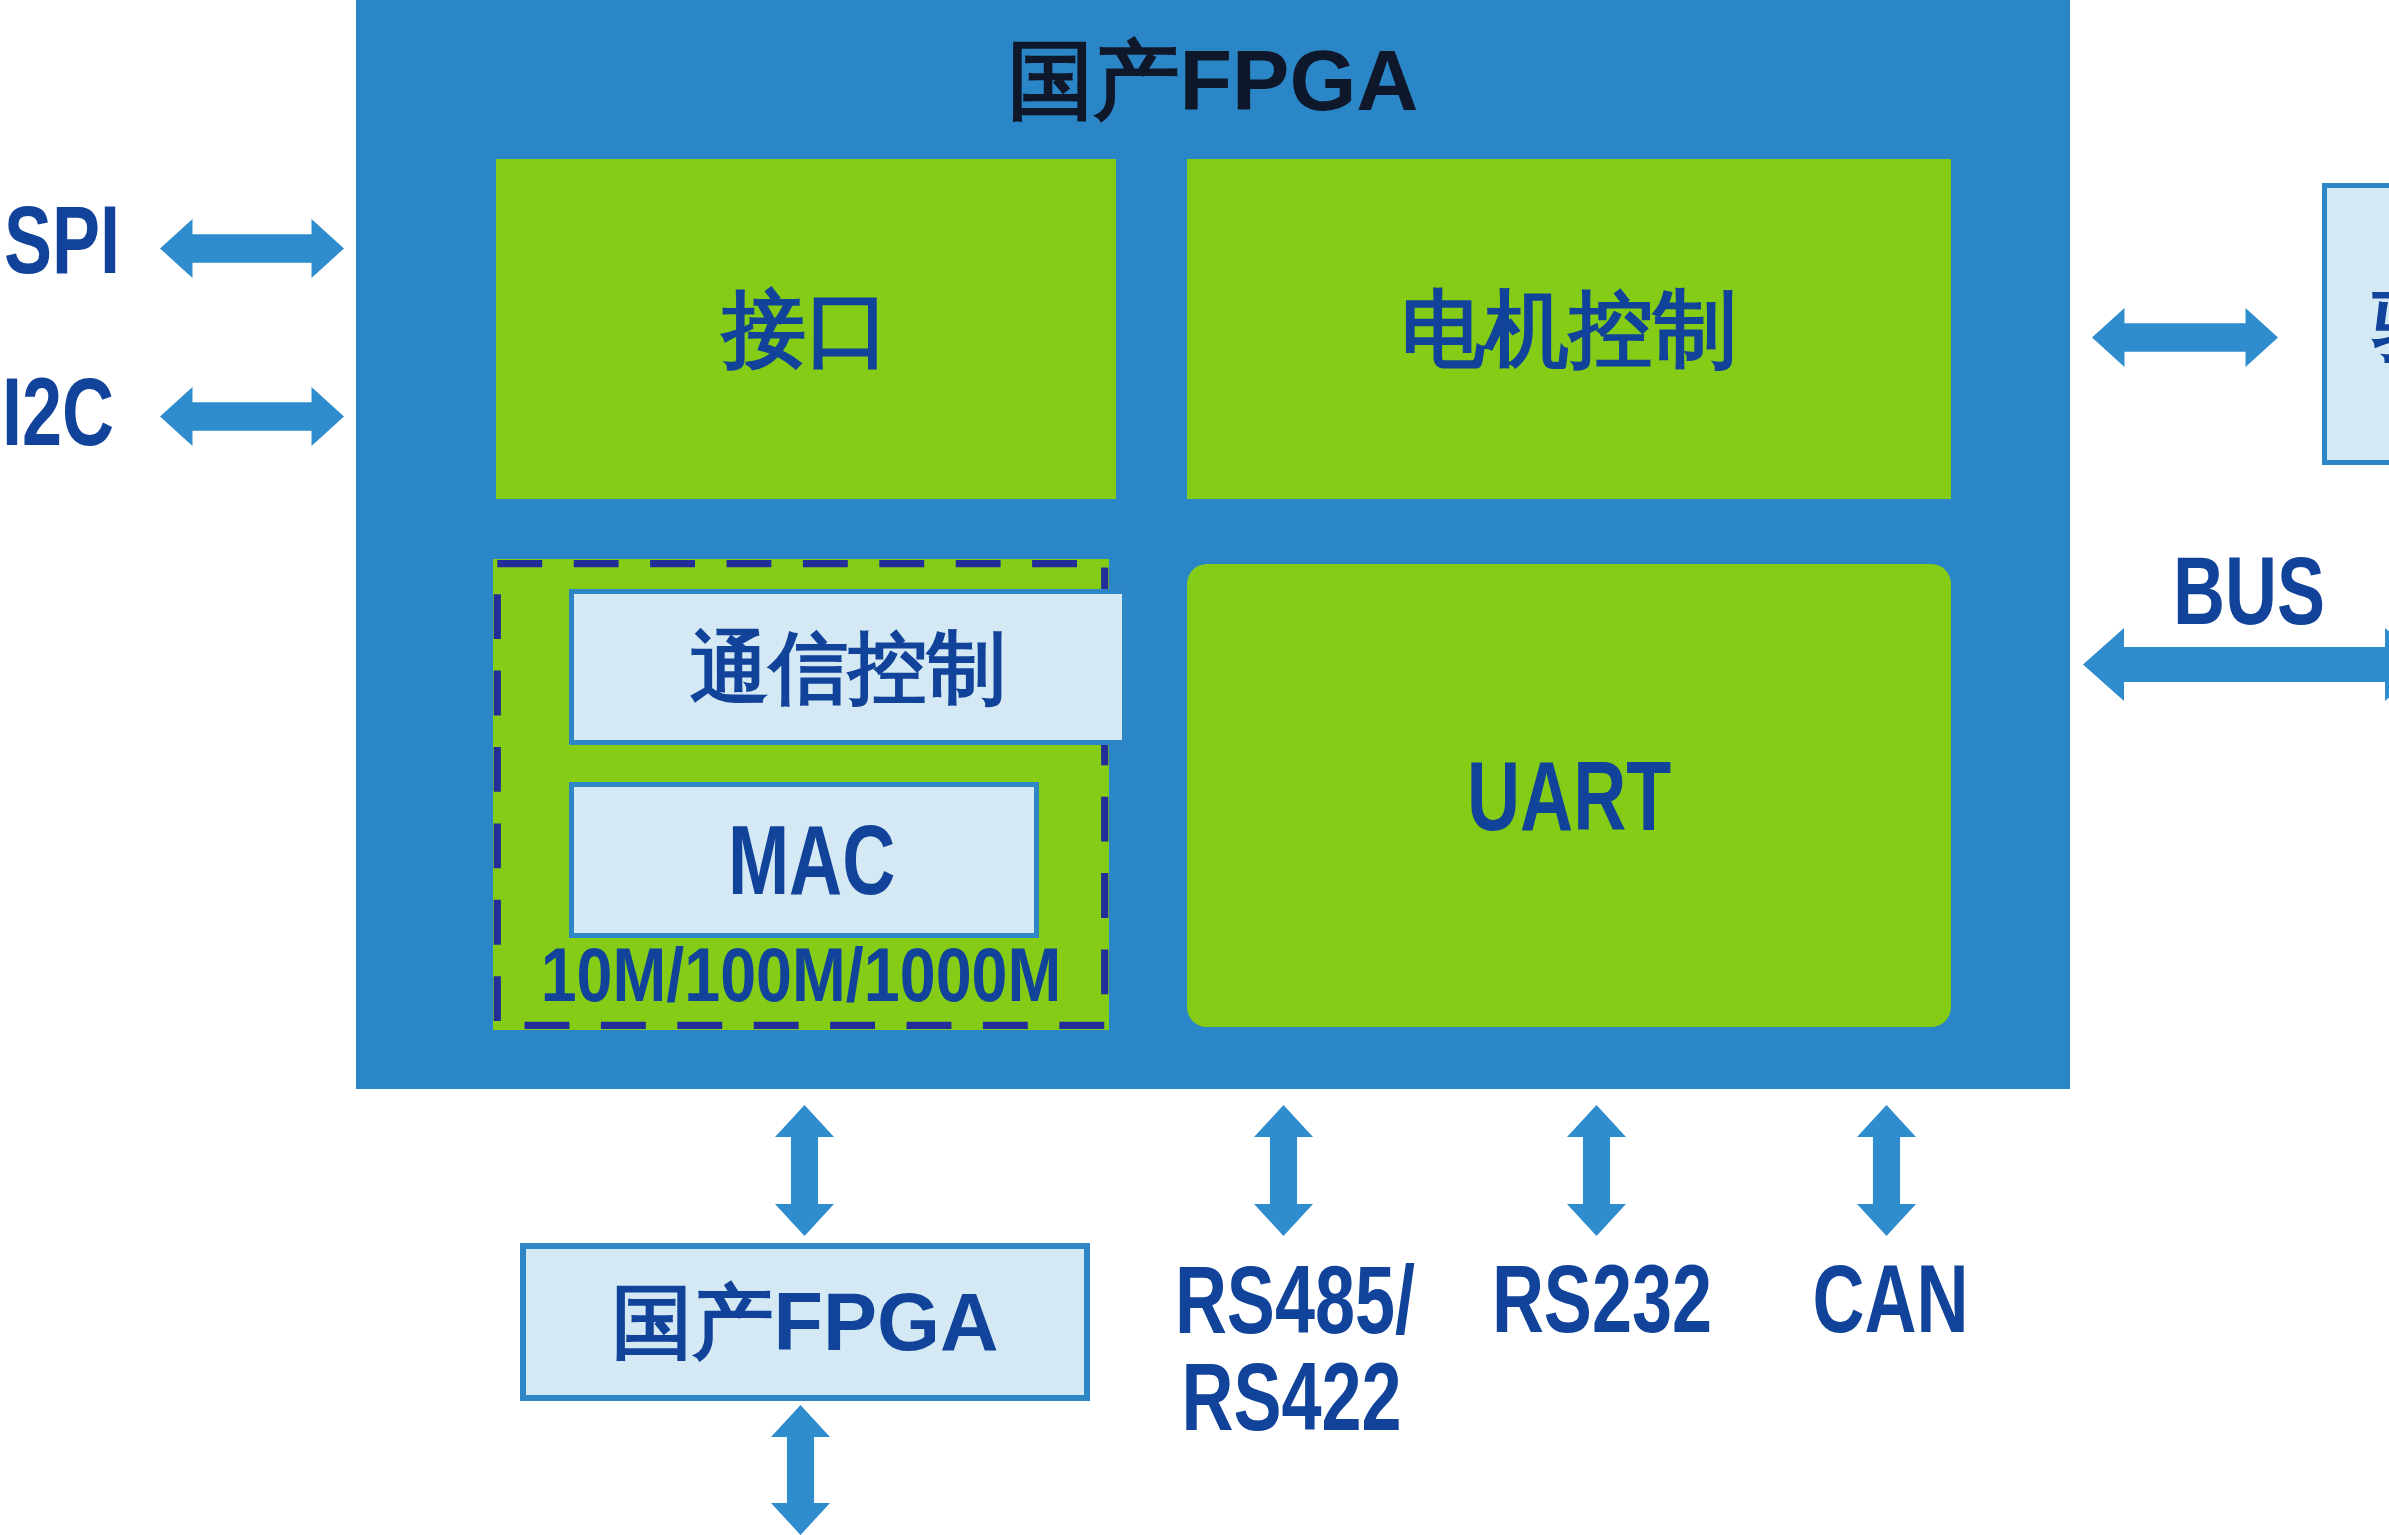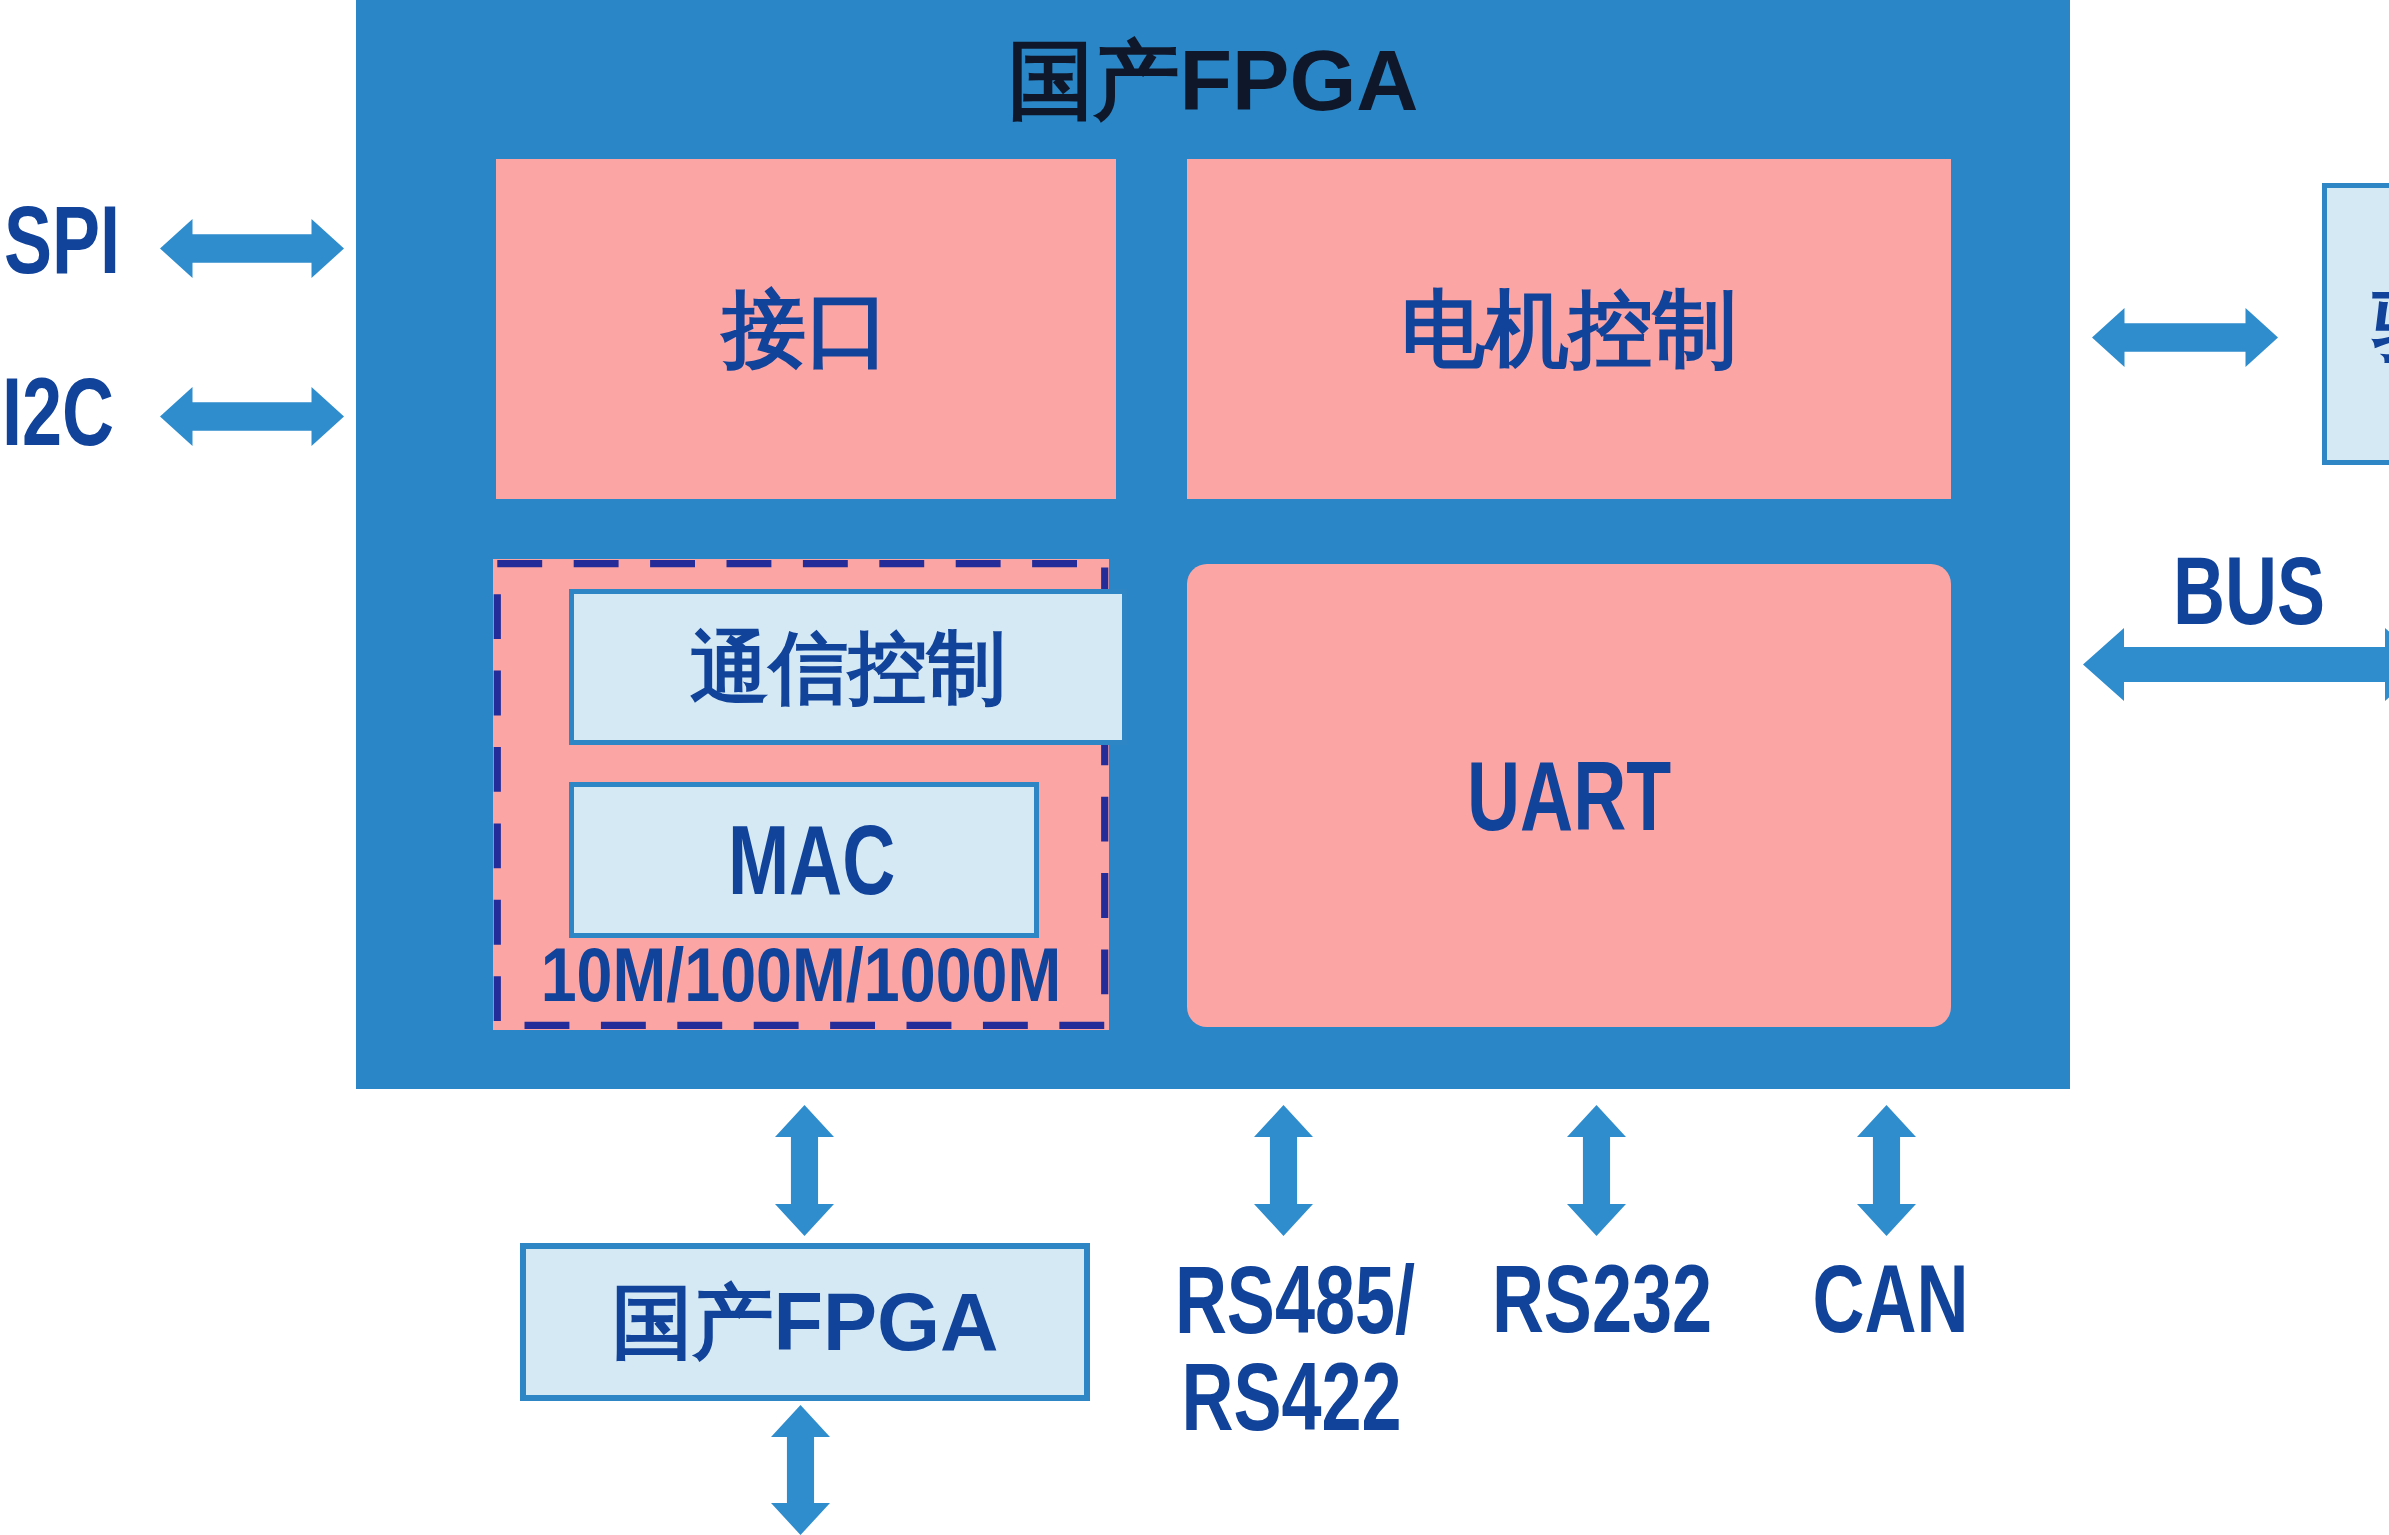--- a/index.html
+++ b/index.html
@@ -9,21 +9,21 @@
     background:#ffffff;
     font-family:"Liberation Sans", sans-serif;
     overflow:hidden;
   }
   .abs{position:absolute;}
   .flexc{display:flex;align-items:center;justify-content:center;}
   .lbl{font-weight:700;line-height:1;color:#11439a;white-space:nowrap;}
   .cx75{transform:scaleX(.75);}
   .cx85{transform:scaleX(.85);}
   .oxl{transform-origin:left center;display:inline-block;}
-  .white-box{background:#fca5a5;}
+  .white-box{background:#84cc16;}
   .light-box{background:#d5e9f5;border:5.3px solid #2e86c5;box-sizing:border-box;}
   .arrow{background:#2f8dce;}
   .arrow-h{
     clip-path:polygon(0 50%, var(--hl) 0, var(--hl) var(--in),
       calc(100% - var(--hl)) var(--in), calc(100% - var(--hl)) 0, 100% 50%,
       calc(100% - var(--hl)) 100%, calc(100% - var(--hl)) calc(100% - var(--in)),
       var(--hl) calc(100% - var(--in)), var(--hl) 100%);
   }
   .arrow-v{
     clip-path:polygon(50% 0, 100% var(--hl), calc(100% - var(--in)) var(--hl),

